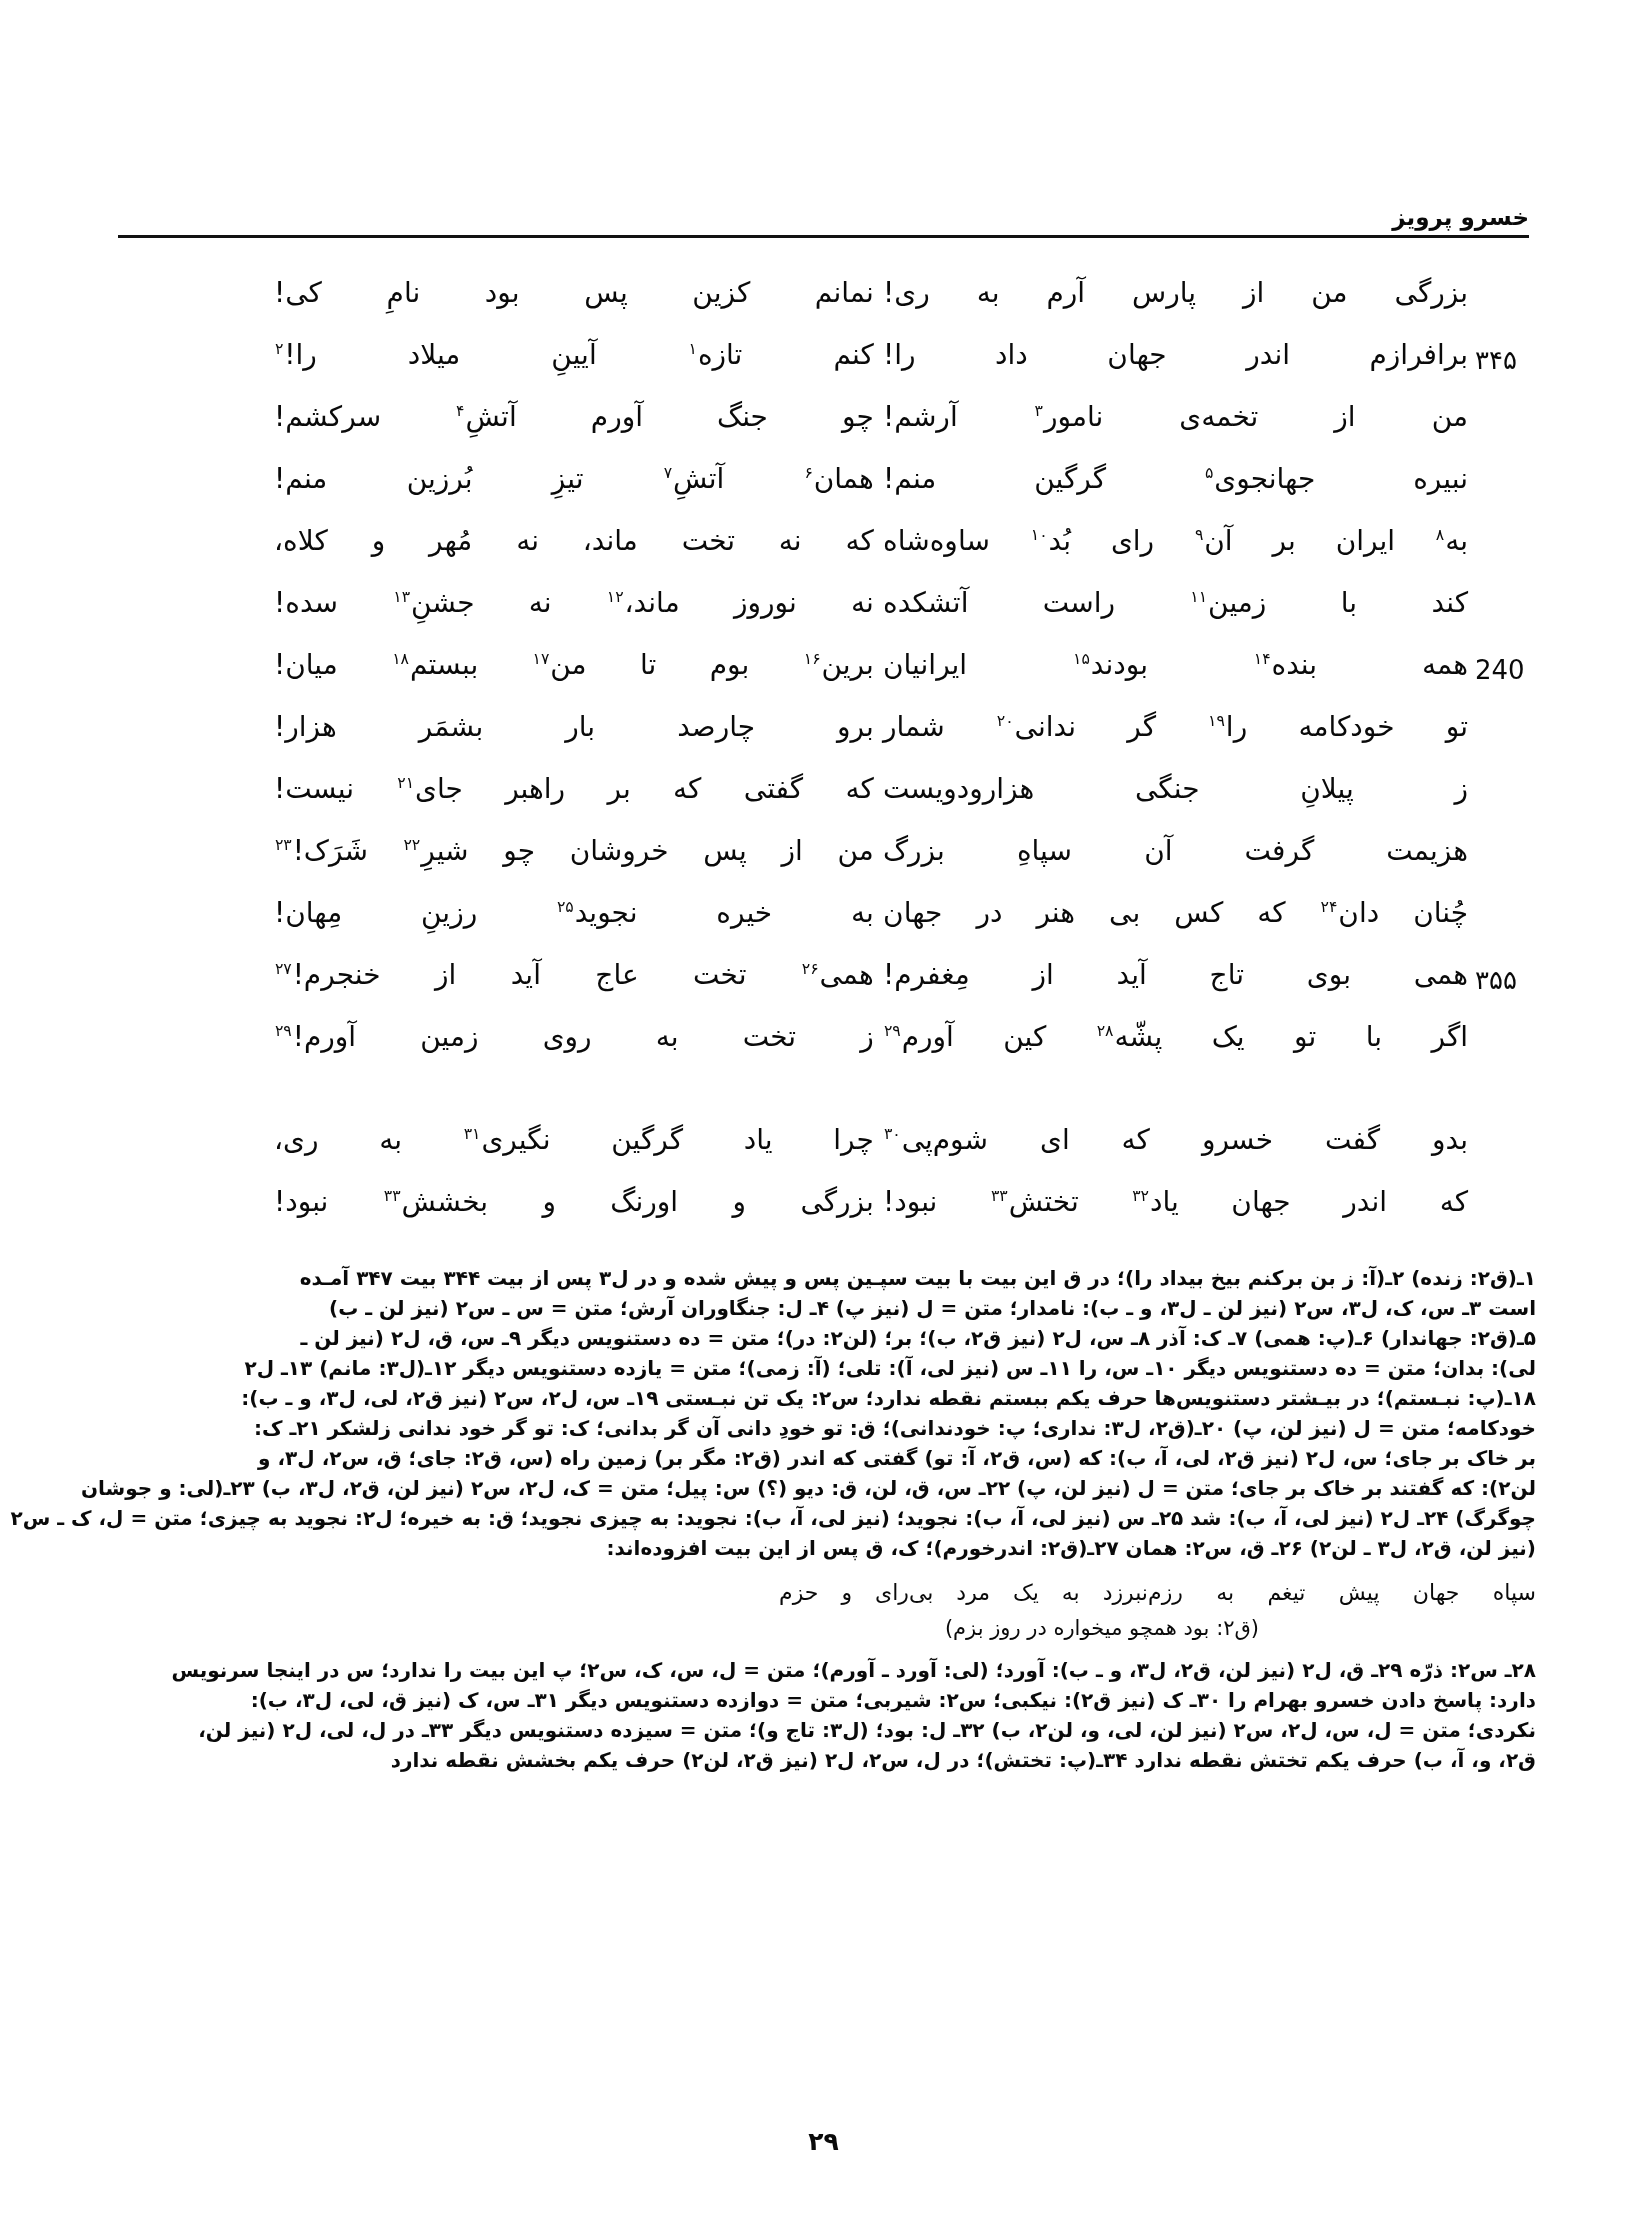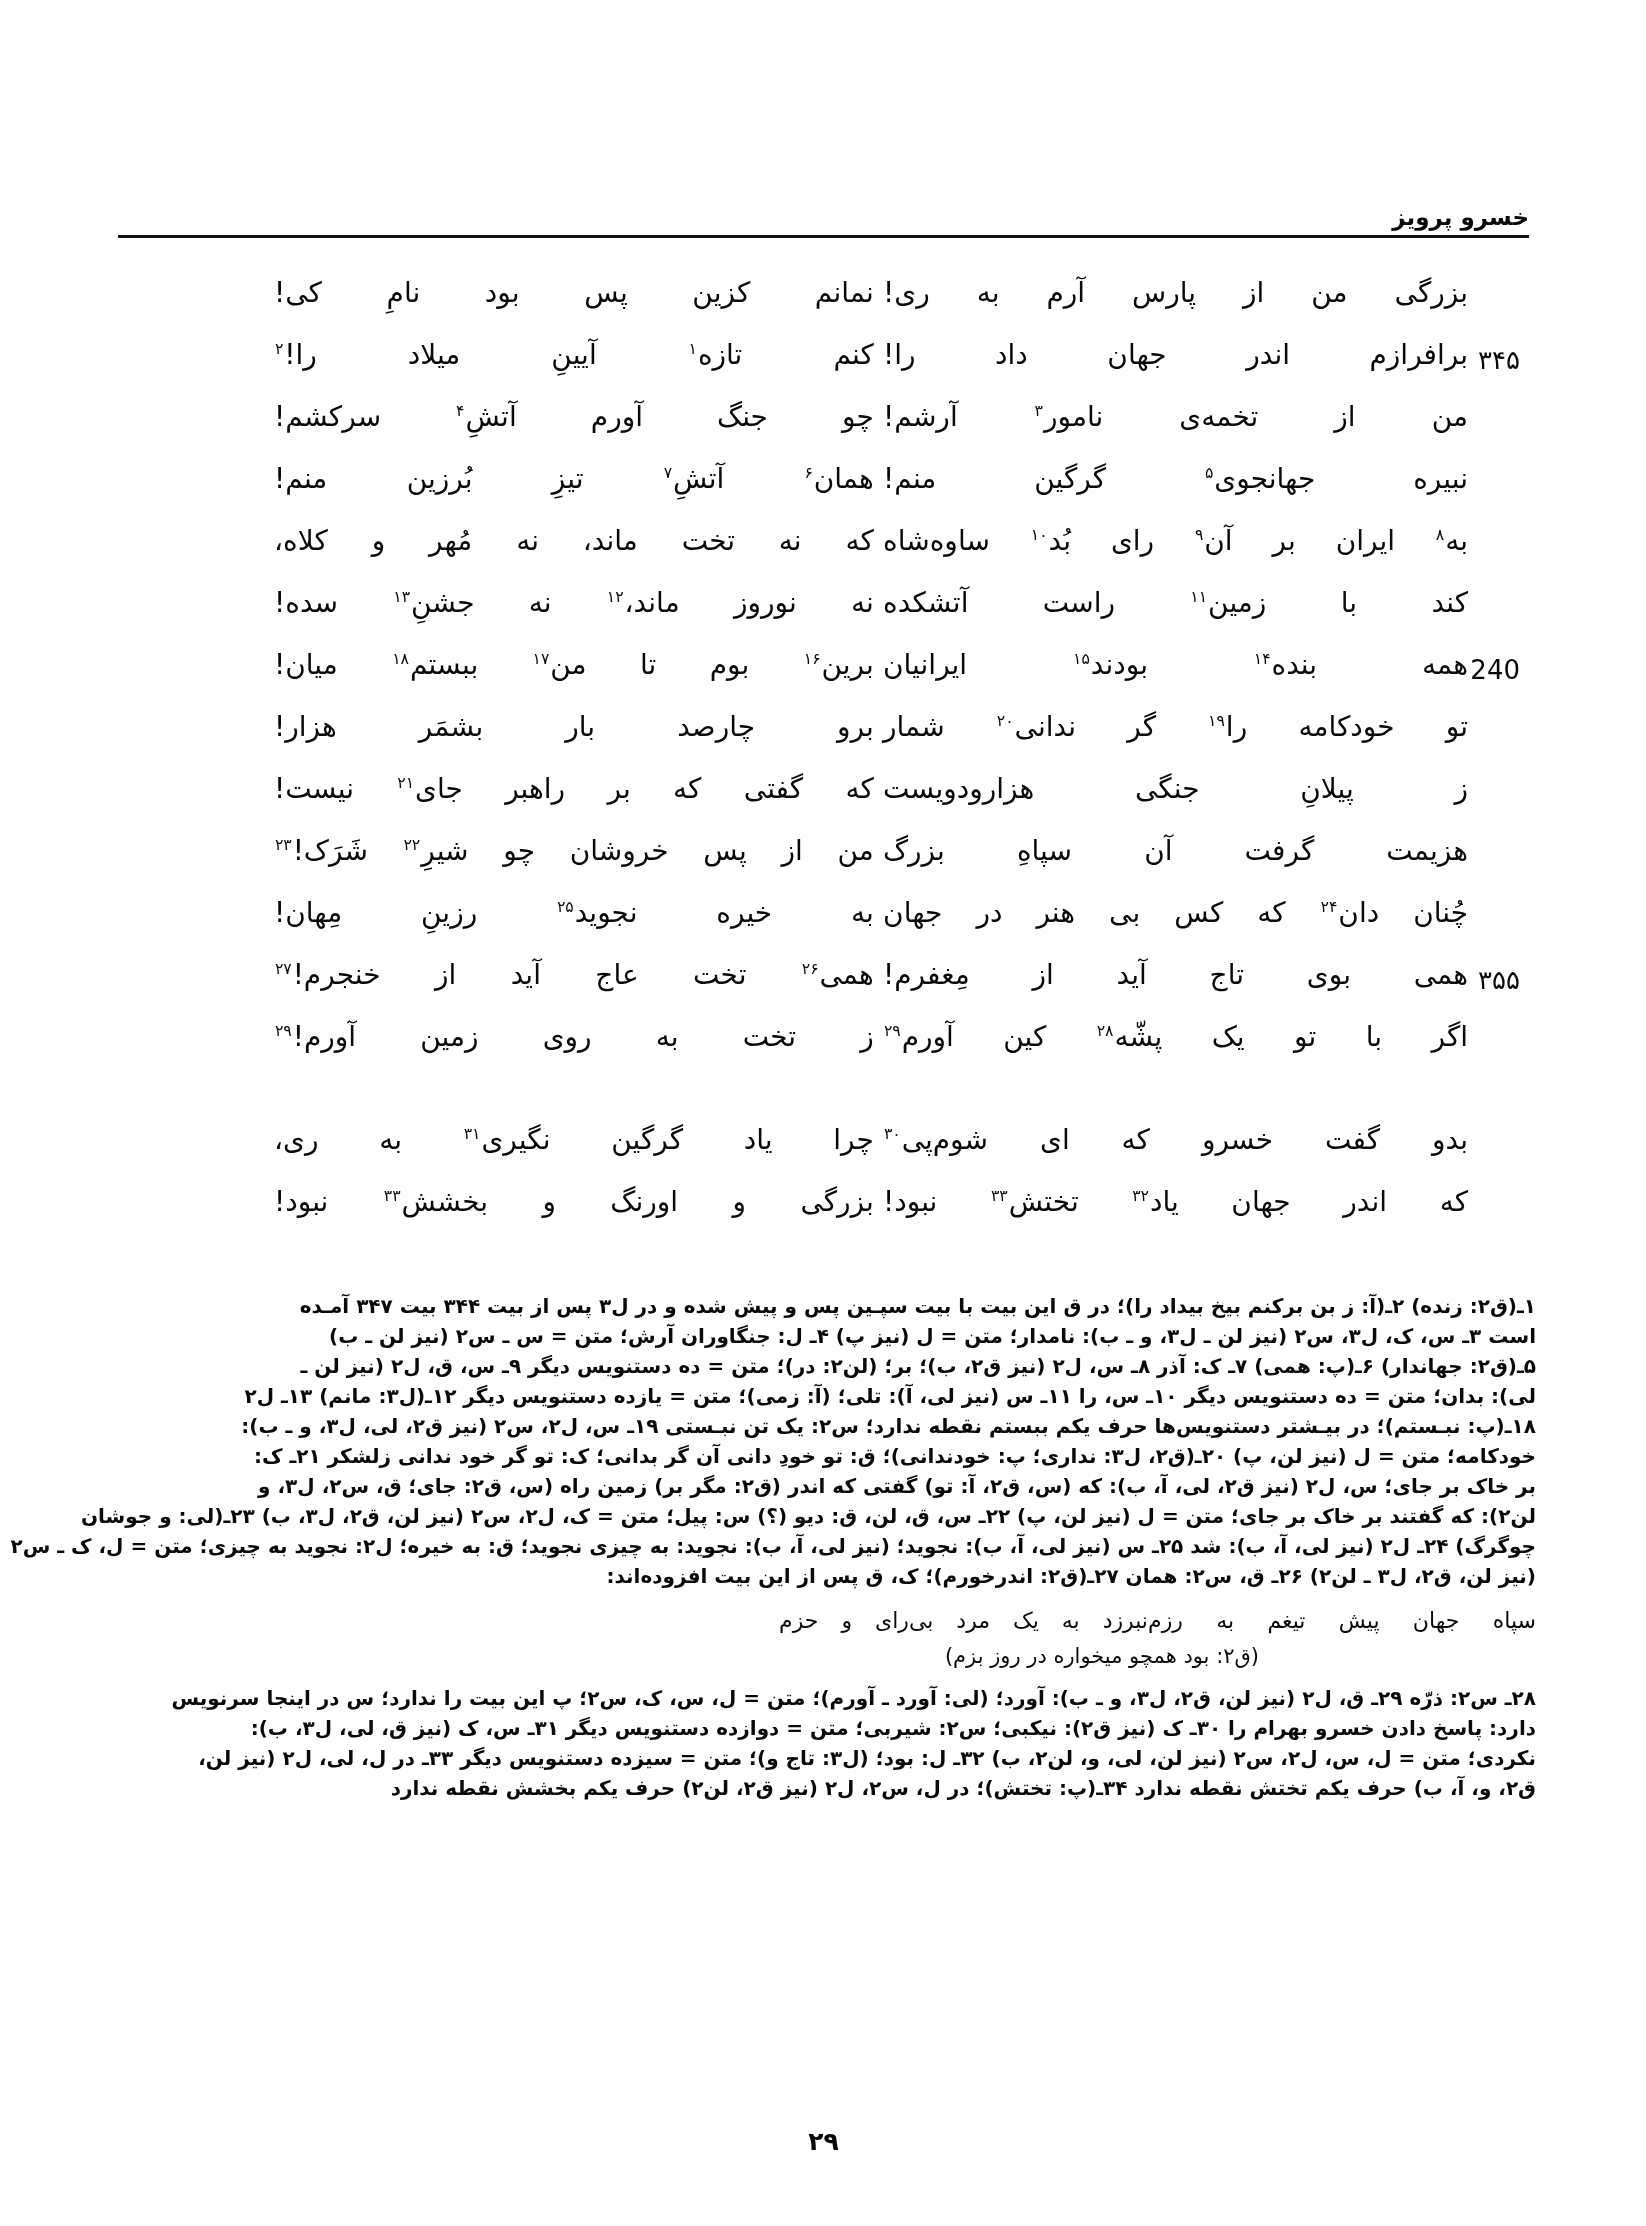--- a/index.html
+++ b/index.html
@@ -74,45 +74,44 @@
     justify-content:space-between;
     align-items:baseline;
     font-size:28px;
     line-height:1.16;
     white-space:nowrap;
   }
   .hemi-inner > span{display:inline-block;}
   .wordgrp{white-space:nowrap;}
   .bayt-num{
     position:absolute;
-    right:9px;
+    right:0;
     top:5.5px;
     font-size:26px;
     width:54px;
-    text-align:right;
+    text-align:left;
     letter-spacing:0px;
   }
   sup.fn{
     font-size:15.7px;
     vertical-align:super;
     line-height:0;
     margin:0 0.9px;
   }
 
   
   .apparatus{
     position:absolute;
     top:1263px;
     right:111px;
     left:111px;
     font-size:20px;
     line-height:1.50;
     text-align:justify;
     text-justify:inter-word;
-    margin-top:28px;
   }
   .app-line{
     display:block;
     white-space:nowrap;
     letter-spacing:-0.3px;
     font-weight:bold;
   }
 
   
   .inset-couplet{

